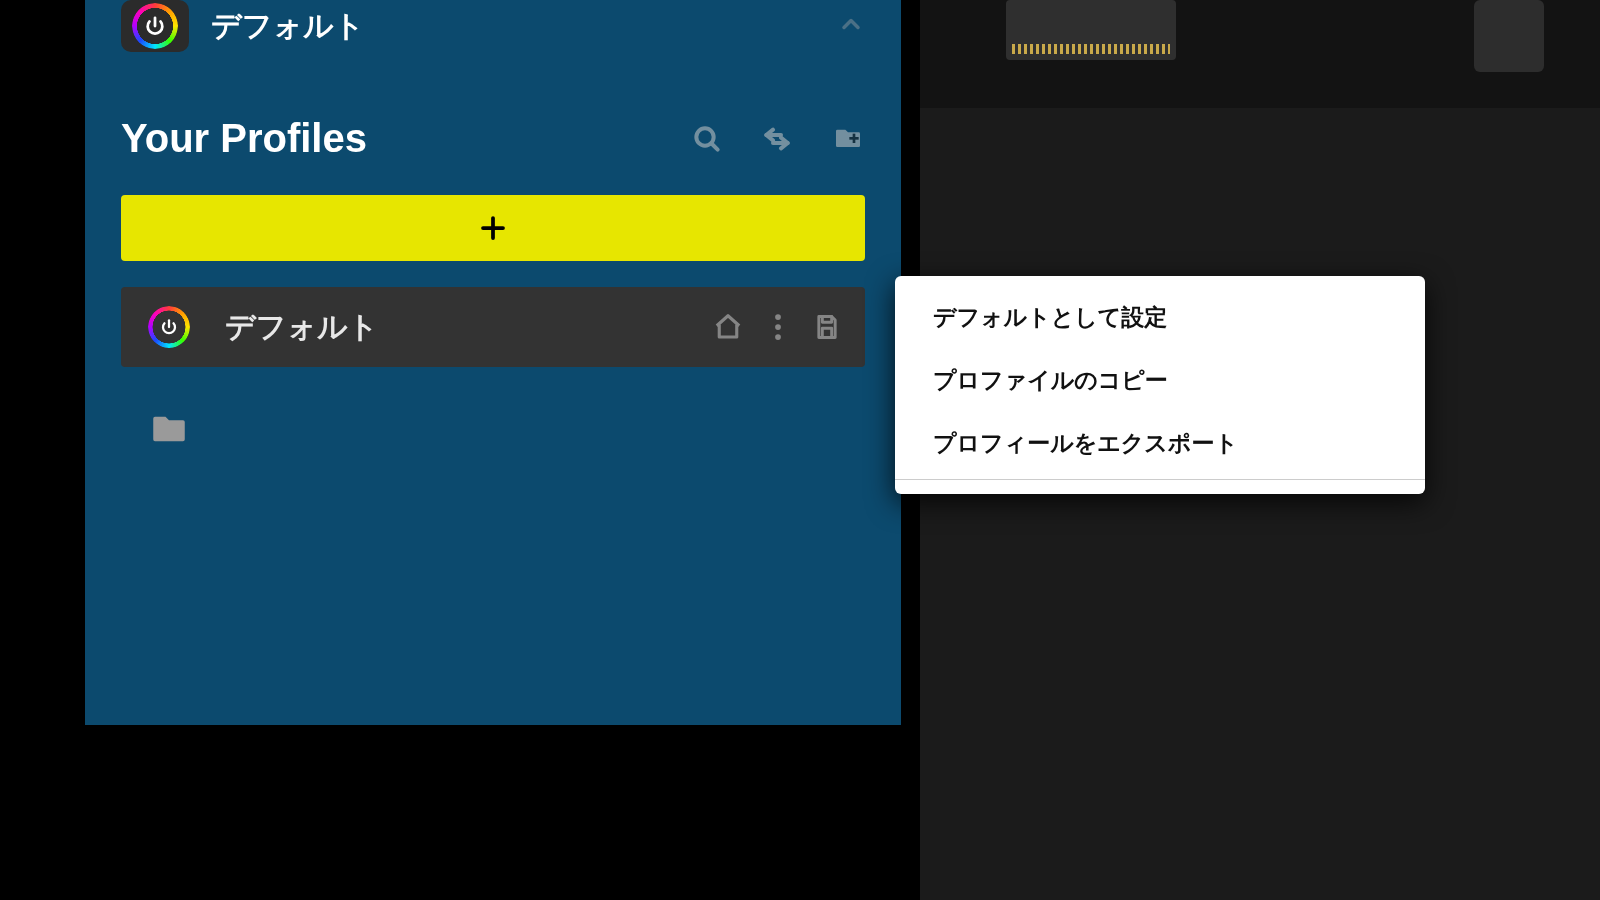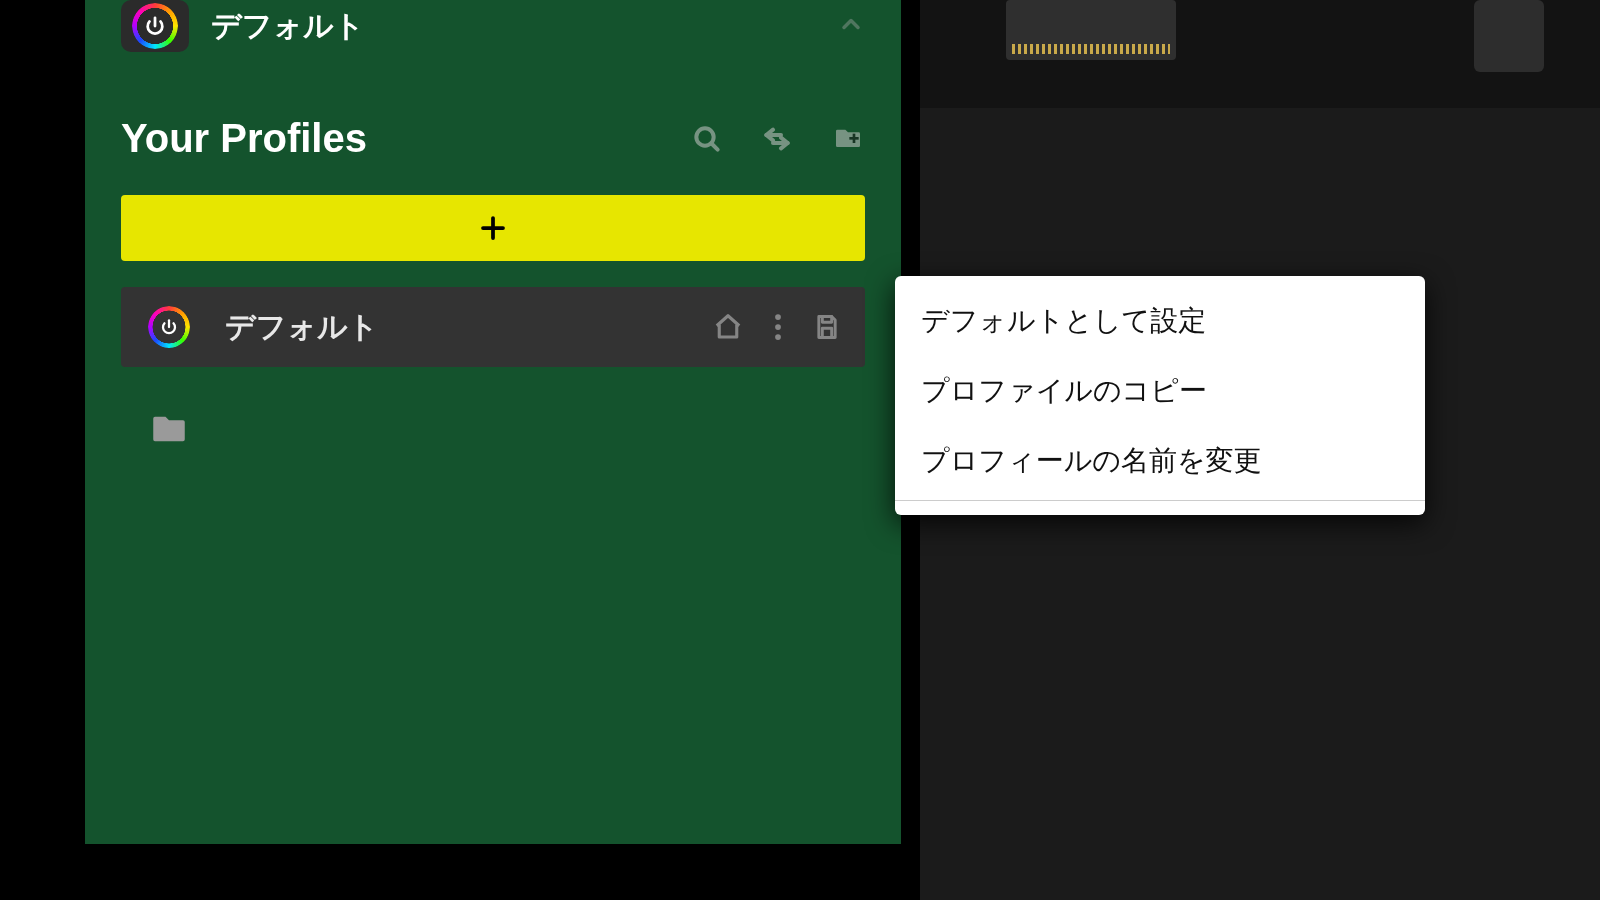--- a/index.html
+++ b/index.html
@@ -11,22 +11,22 @@
     height: 900px;
     overflow: hidden;
     position: relative;
   }
 
   .sidebar {
     position: absolute;
     left: 85px;
     top: 0;
     width: 816px;
-    height: 844px;
-    background: #14532d;
+    height: 725px;
+    background: #0c4a6e;
     padding: 0;
   }
 
   
   .header-item {
     display: flex;
     align-items: center;
     padding: 0 36px 24px 36px;
     gap: 22px;
   }
@@ -193,23 +193,23 @@
     top: 276px;
     width: 530px;
     background: #fff;
     border-radius: 6px;
     box-shadow: 0 8px 28px rgba(0,0,0,.8);
     padding: 10px 0;
     color: #111;
     z-index: 50;
   }
   .context-menu .item {
-    padding: 16px 26px;
-    font-size: 28px;
-    font-weight: 400;
+    padding: 16px 38px;
+    font-size: 23px;
+    font-weight: 700;
     cursor: pointer;
   }
   .context-menu .sep {
     height: 1px;
     background: #ccc;
     margin: 4px 0;
   }
 </style>
 </head>
 <body>
@@ -323,15 +323,15 @@
 
 <div class="right-pane">
   <div class="ram-module"></div>
   <div class="card-slot"></div>
 </div>
 <div class="right-below"></div>
 
 <div class="context-menu">
   <div class="item">デフォルトとして設定</div>
   <div class="item">プロファイルのコピー</div>
-  <div class="item">プロフィールの名前を変更</div>
+  <div class="item">プロフィールをエクスポート</div>
   <div class="sep"></div>
 </div>
 
 </body></html>

